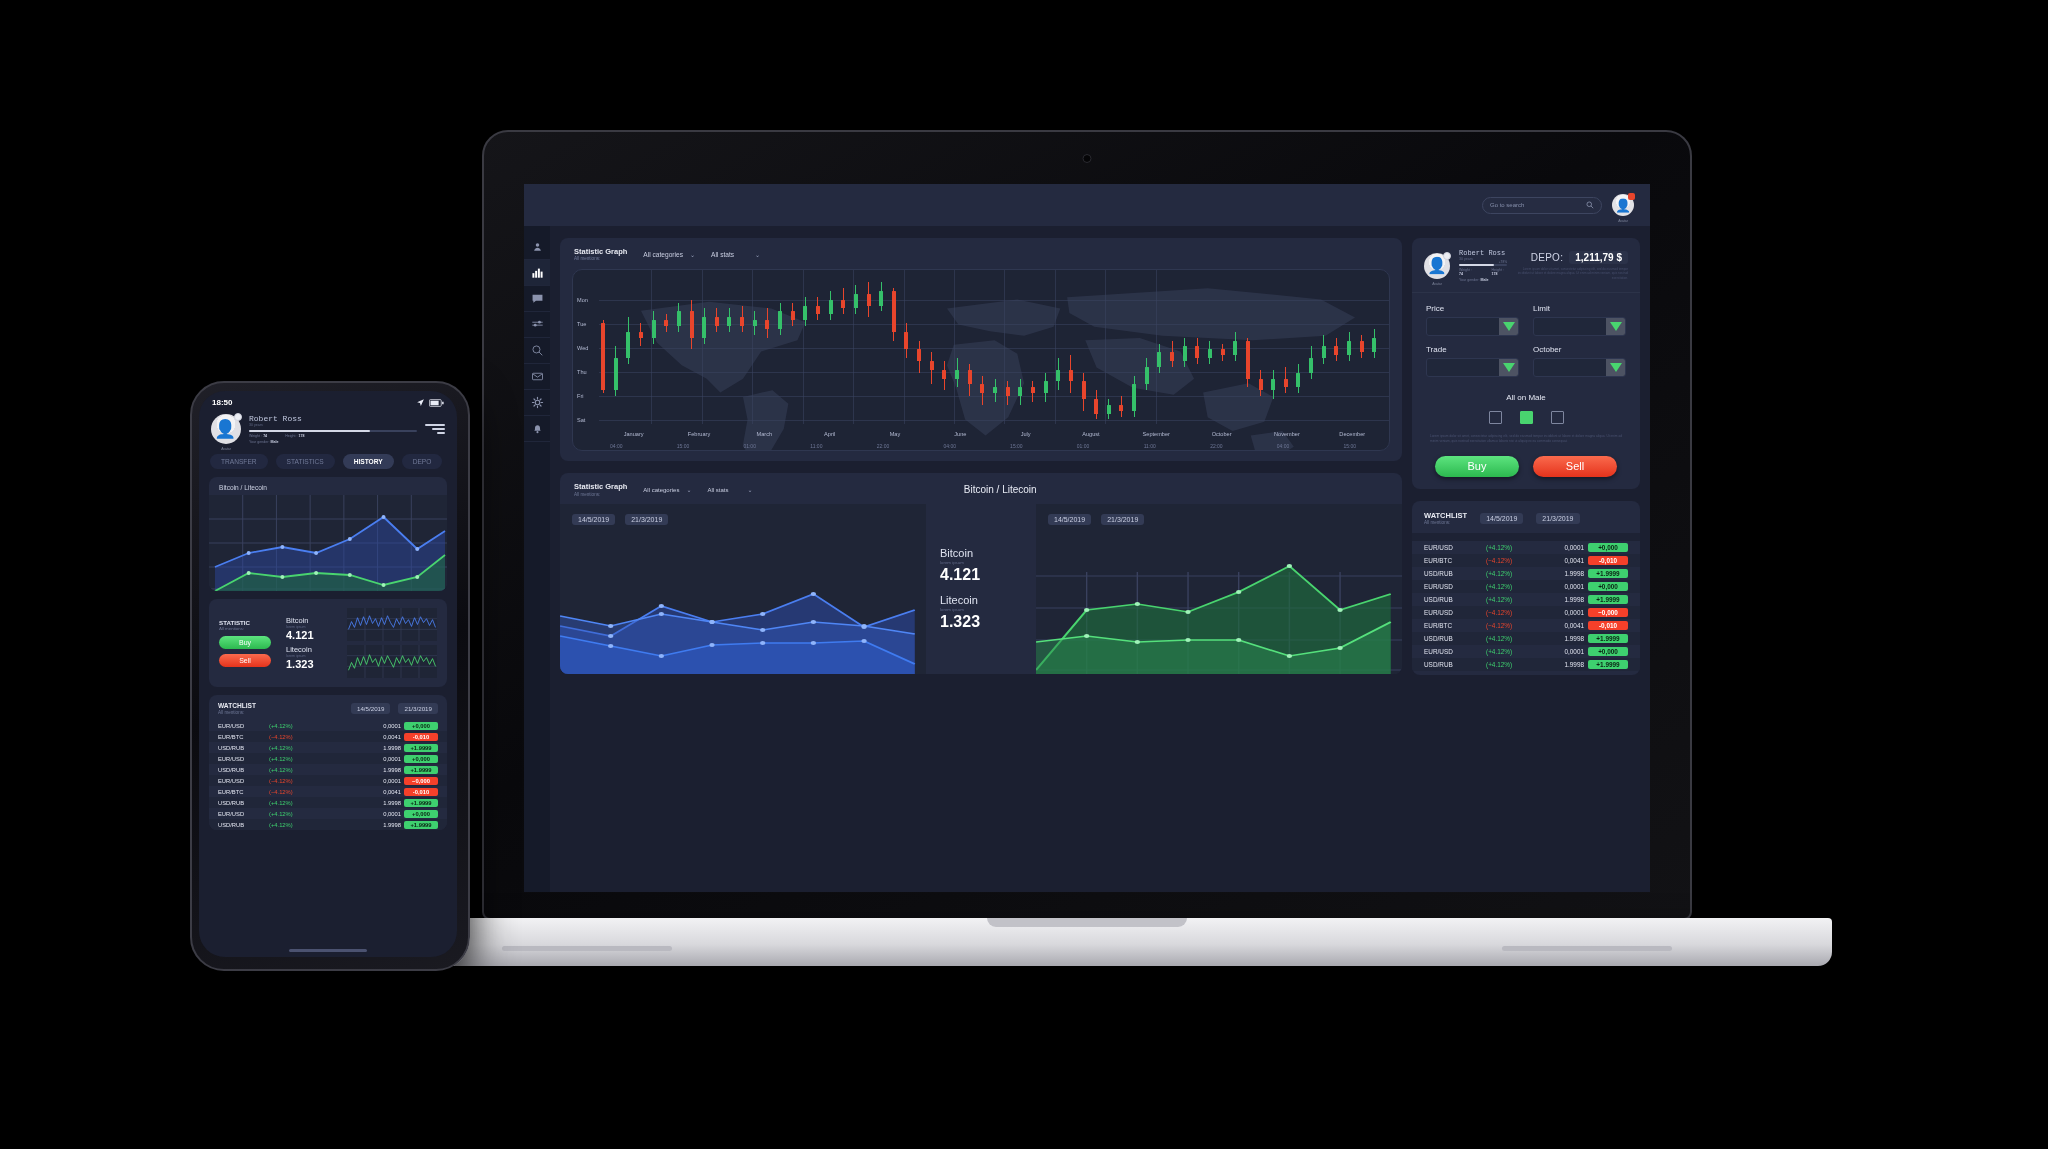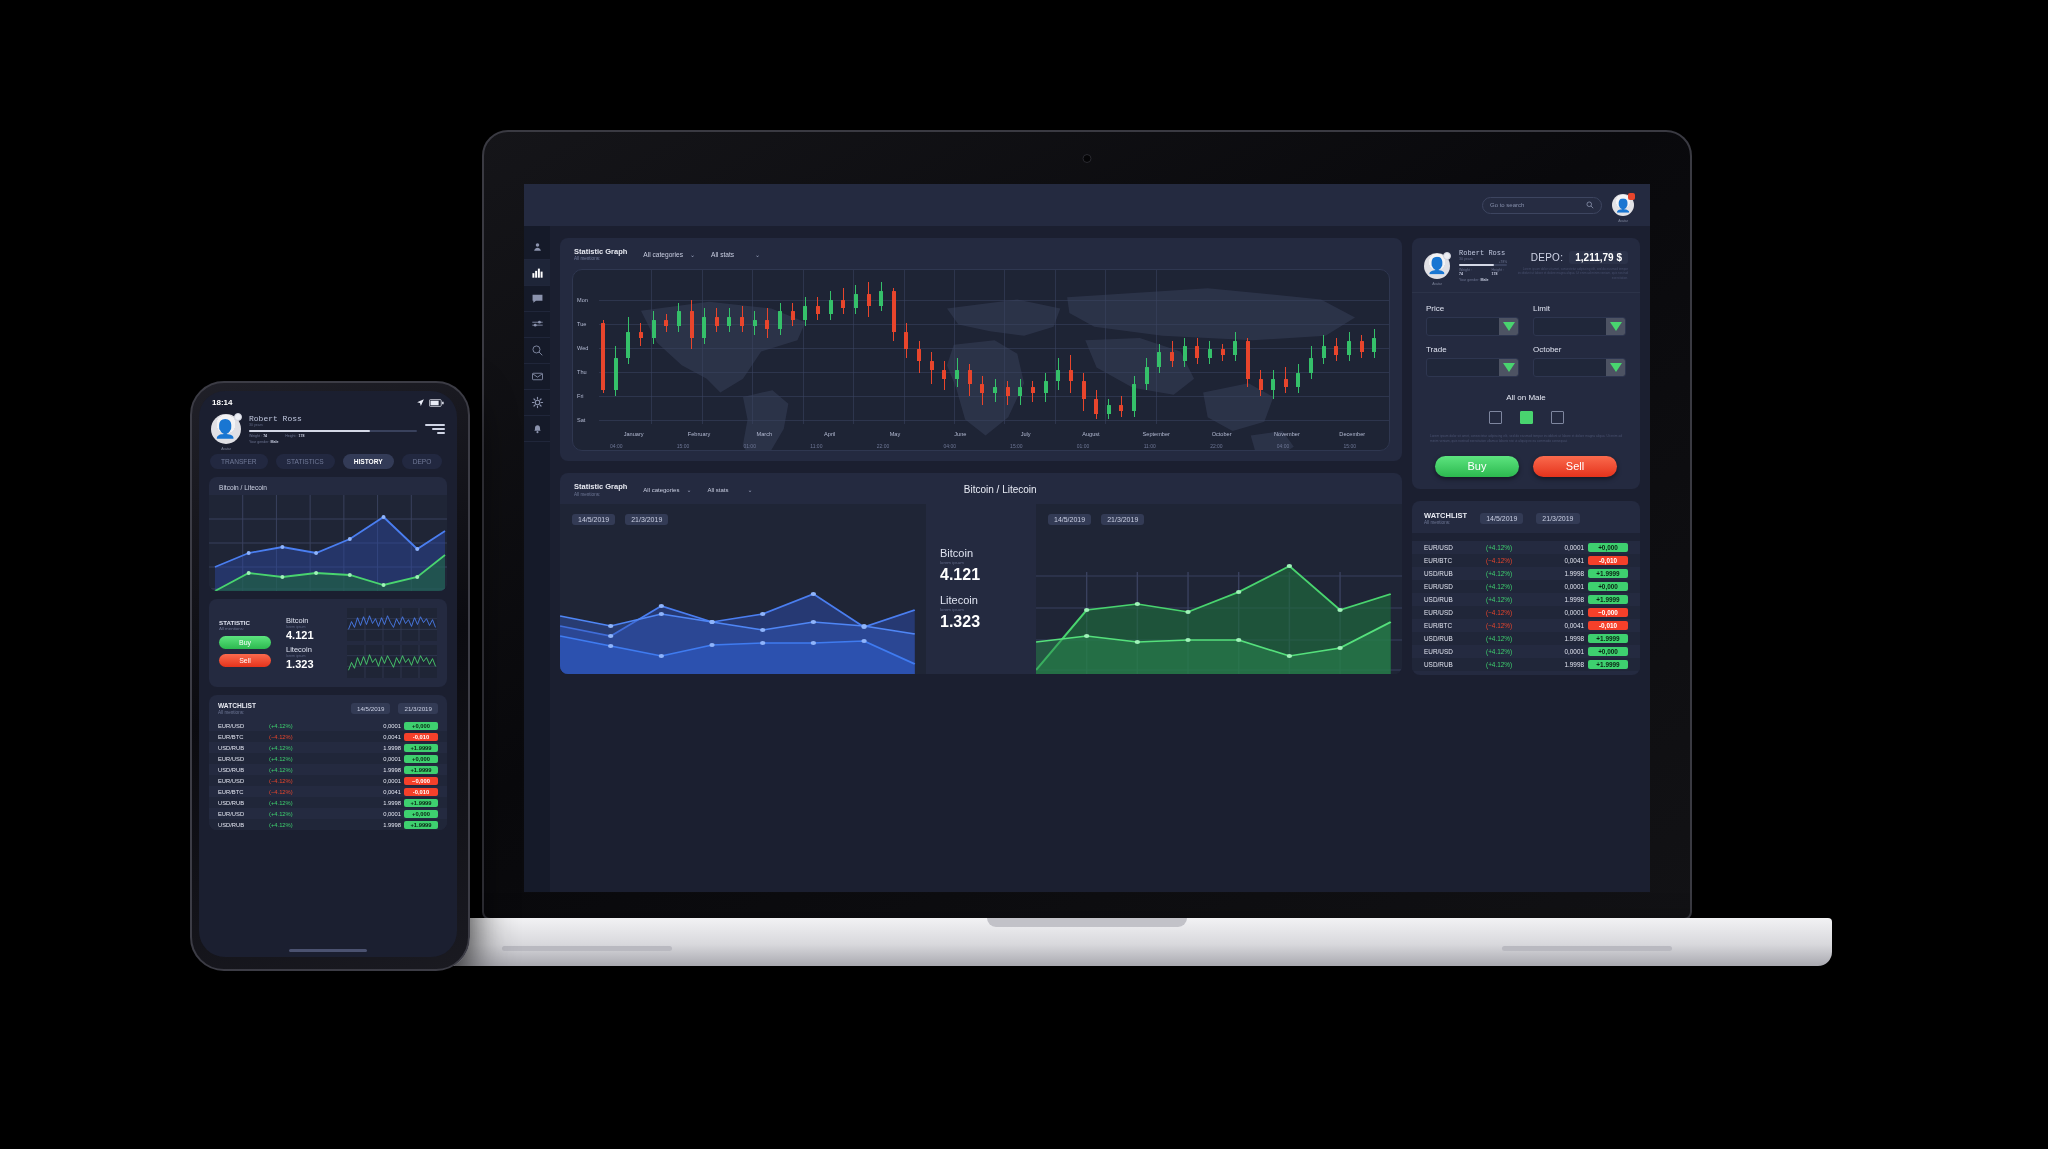--- a/index.html
+++ b/index.html
@@ -941,21 +941,21 @@
     <div class="laptop-base">
       <div class="laptop-notch"></div>
     </div>
   </div>
 
   <div class="phone">
     <div class="phone-body"></div>
     <div class="phone-screen">
 
       <div class="ph-status">
-        <span class="ph-time">18:14</span>
+        <span class="ph-time">18:50</span>
         <span class="ph-icons">
           <svg width="9" height="9" viewBox="0 0 16 16">
             <path d="M14 2 L2 7.4 L7 8.8 L8.6 14 Z" fill="#e9ecf6"></path>
           </svg>
           <svg width="15" height="8" viewBox="0 0 24 12">
             <rect x="0.6" y="0.6" width="19" height="10.8" rx="1.6" fill="none" stroke="#e9ecf6" stroke-width="1.2"></rect>
             <rect x="2.4" y="2.4" width="13" height="7.2" fill="#e9ecf6"></rect>
             <rect x="21" y="4" width="2.4" height="4" fill="#e9ecf6"></rect>
           </svg>
         </span>

